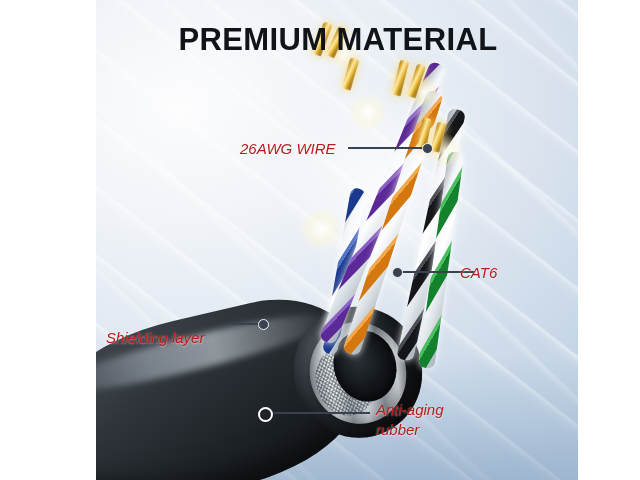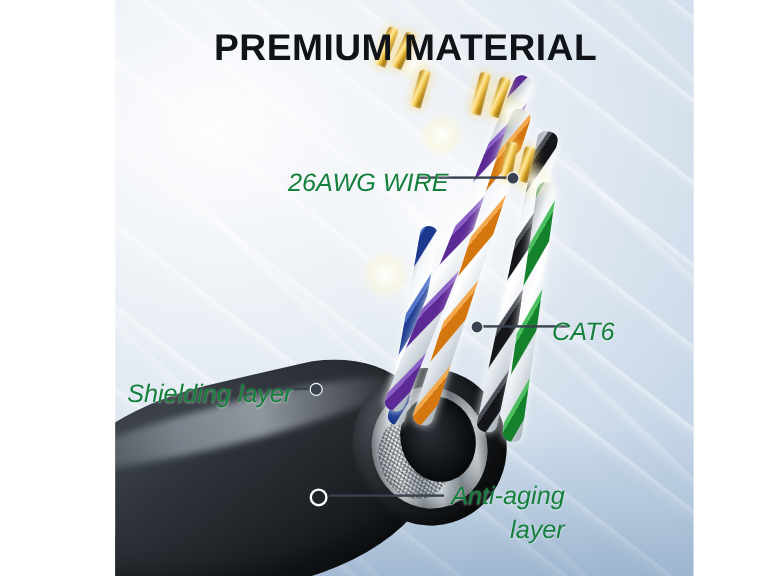--- a/index.html
+++ b/index.html
@@ -99,28 +99,27 @@
     color: #101317;
     font-family: "Liberation Sans", sans-serif;
     z-index: 40;
     white-space: nowrap;
   }
 
   
   .callout-label {
     position: absolute;
     font-style: italic;
-    font-size: 21px;
-    color: #15803d;
+    font-size: 15px;
+    color: #b91c1c;
     font-family: "Liberation Sans", sans-serif;
     white-space: pre-line;
     line-height: 1.32;
     z-index: 36;
     text-shadow: 0 1px 2px rgba(255,255,255,.55);
-    text-align: right;
   }
   .leader {
     position: absolute;
     height: 1.6px;
     background: #39424e;
     z-index: 35;
   }
   .dot-solid {
     position: absolute;
     width: 9px;
@@ -388,22 +387,22 @@
   <div class="title">PREMIUM MATERIAL</div>
 
   <div class="callout-label" style="left:222px; top:139px;">26AWG WIRE</div>
   <div class="leader" style="left:330px; top:147px; width:76px;"></div>
   <div class="dot-solid" style="left:404px; top:143px;"></div>
 
   <div class="callout-label" style="left:442px; top:263px;">CAT6</div>
   <div class="leader" style="left:380px; top:271px; width:76px;"></div>
   <div class="dot-solid" style="left:374px; top:267px;"></div>
 
-  <div class="callout-label" style="left:88px; top:315px;">Shielding layer</div>
+  <div class="callout-label" style="left:88px; top:328px;">Shielding layer</div>
   <div class="leader" style="left:212px; top:323px; width:30px;"></div>
   <div class="dot-solid" style="left:240px; top:319px;"></div>
 
   <div class="callout-label" style="left:358px; top:400px;">Anti-aging
-layer</div>
+rubber</div>
   <div class="leader" style="left:256px; top:412px; width:96px;"></div>
   <div class="dot-hollow" style="left:240px; top:407px;"></div>
 
 </div>
 
 </body></html>

